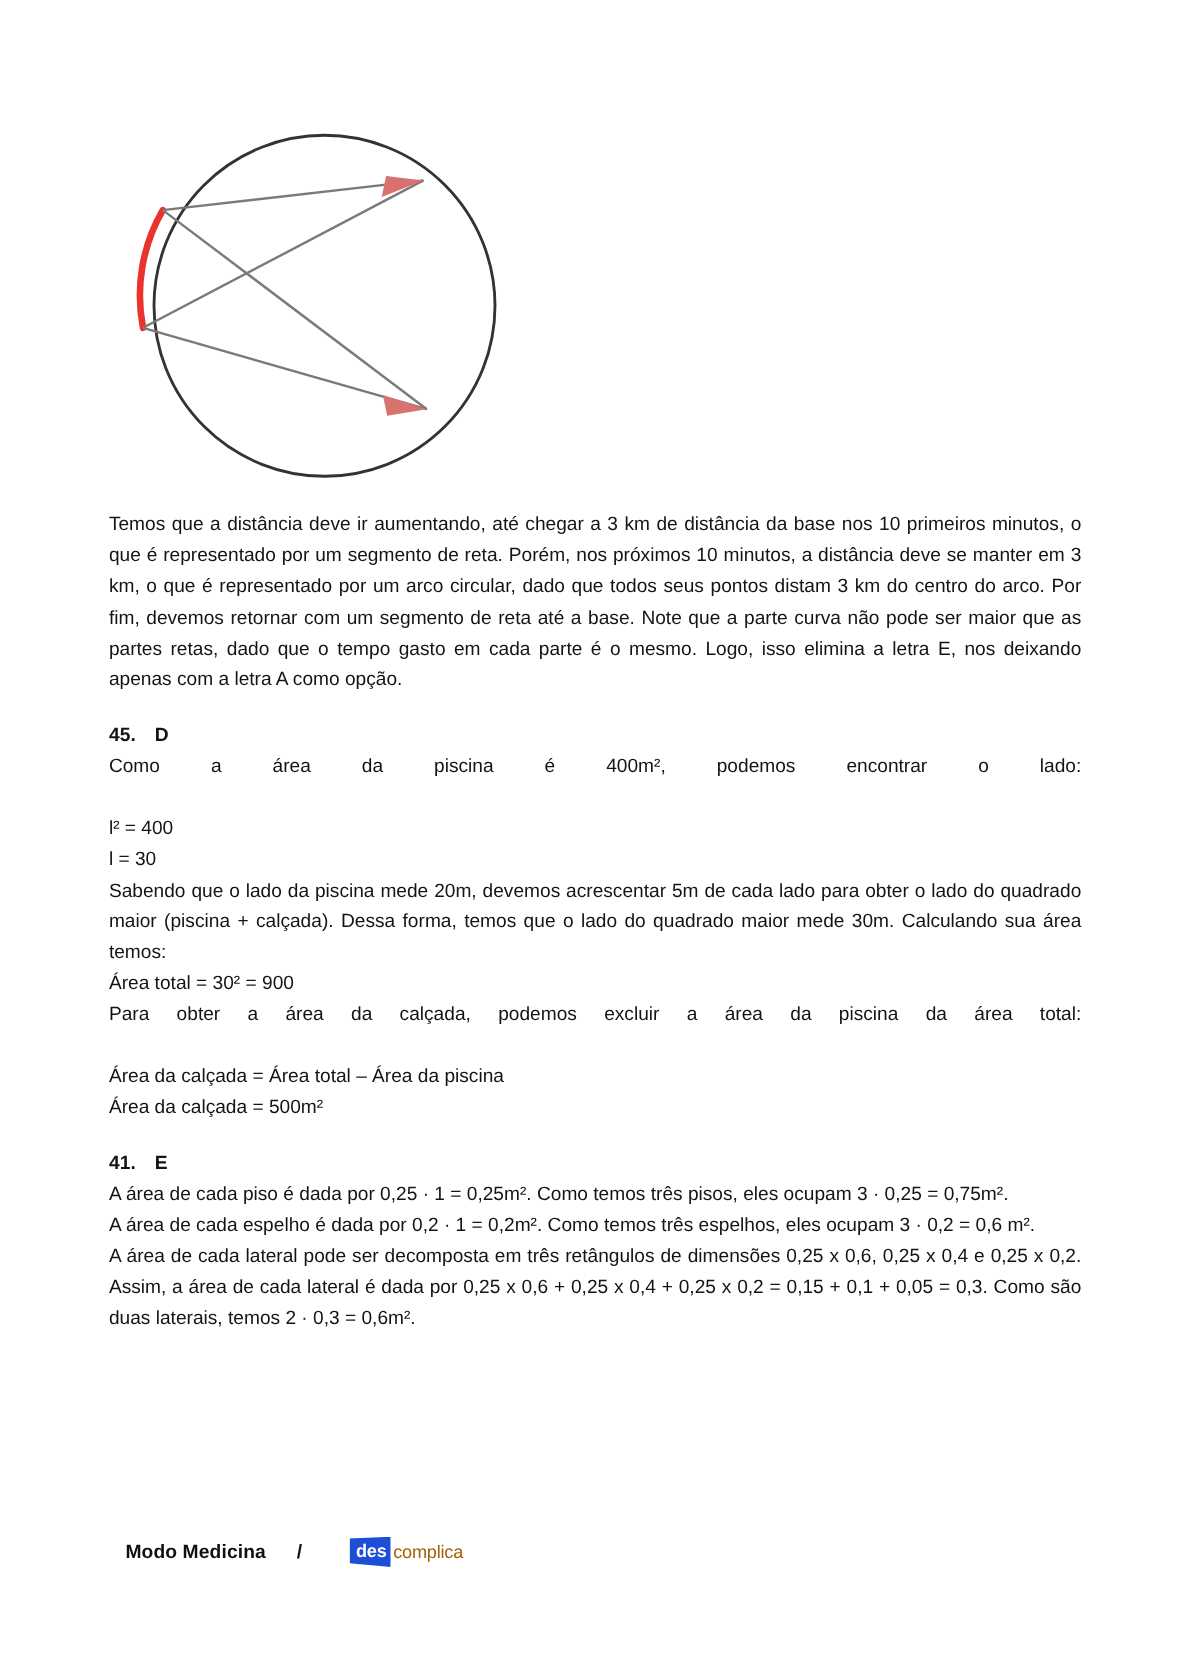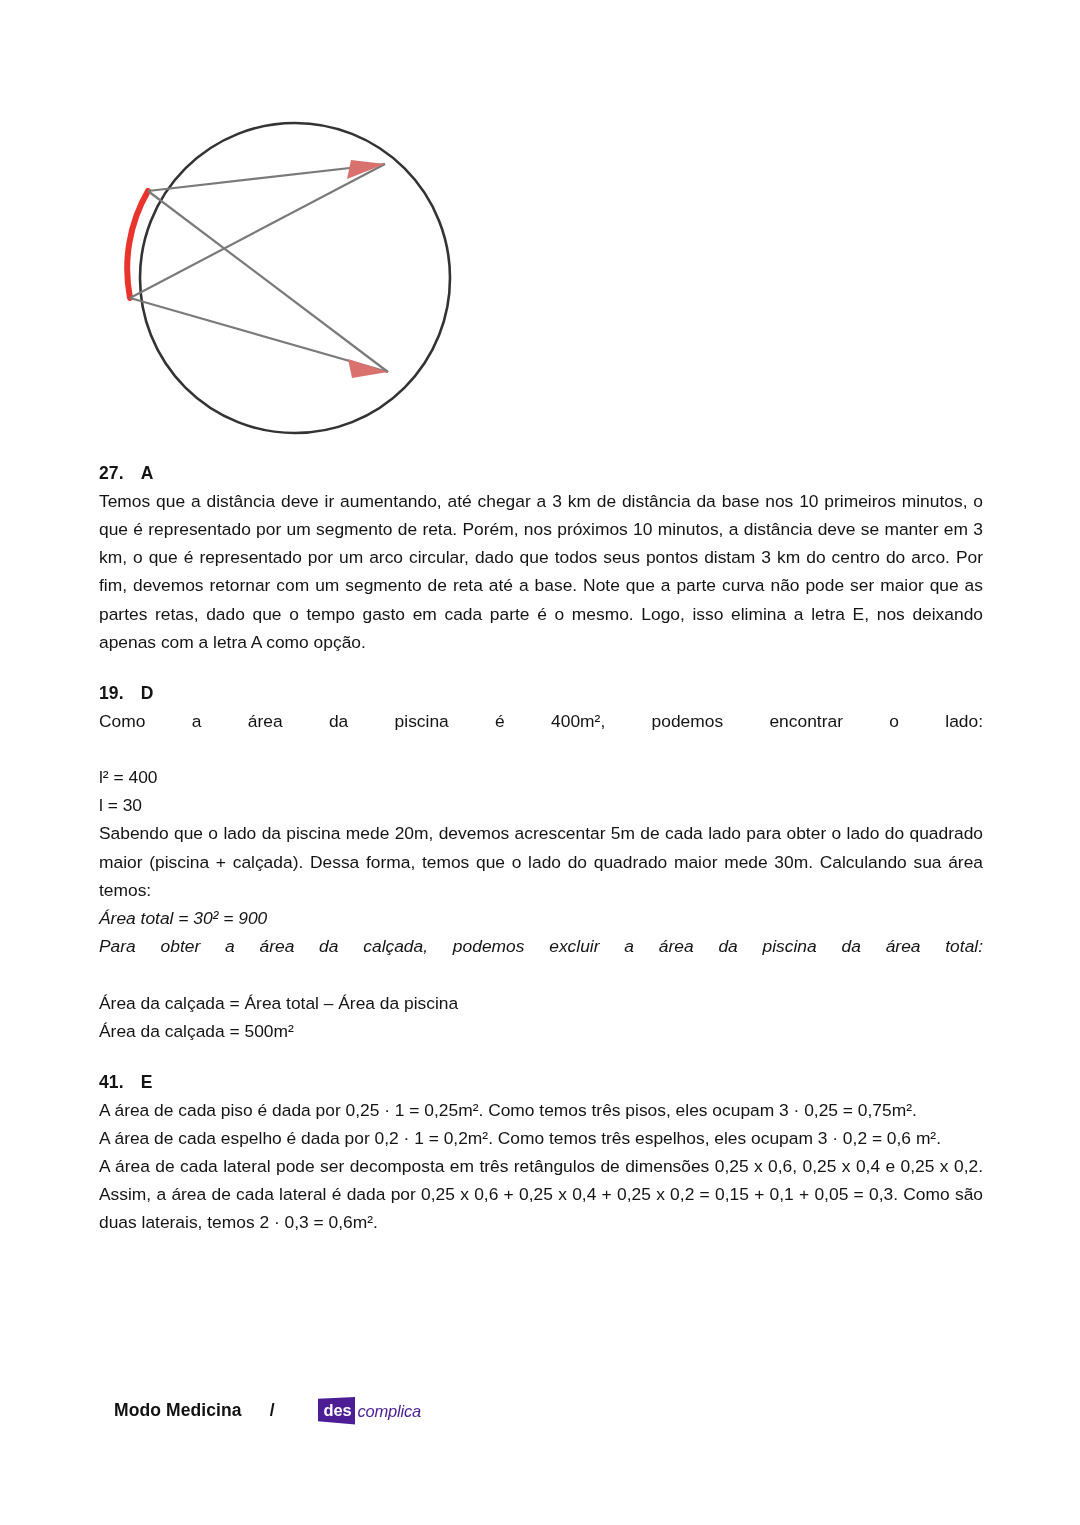--- a/index.html
+++ b/index.html
@@ -63,21 +63,21 @@
   }
   p.body-text.last-justify::after {
     content: "";
     display: inline-block;
     width: 100%;
   }
 
   .block-27 { margin-bottom: 26px; }
   .block-28 { margin-bottom: 26px; }
 
-  .spaced-para { margin-top: 20px; font-style: italic; }
+  .spaced-para { margin-top: 20px; }
   .para-gap { margin-top: 19px; }
 
   
   .footer {
     position: absolute;
     left: 114px;
     top: 1397px;
     display: flex;
     align-items: center;
     gap: 15px;
@@ -94,36 +94,35 @@
     color: #111111;
     margin-left: 13px;
   }
   .logo {
     display: flex;
     align-items: center;
     margin-left: 28px;
   }
   .logo-badge {
     position: relative;
-    background: #4c1d95;
+    background: #1d4ed8;
     color: #ffffff;
     font-weight: bold;
     font-size: 16.5px;
     padding: 5px 4px 6px 6px;
     line-height: 1;
     clip-path: polygon(0% 6%, 100% 0%, 100% 100%, 0% 88%);
     letter-spacing: -0.2px;
   }
   .logo-word {
     font-size: 16.5px;
-    color: #4c1d95;
+    color: #a16207;
     line-height: 1;
     letter-spacing: -0.2px;
     margin-left: 2px;
-    font-style: italic;
   }
 </style>
 </head>
 <body>
 
 <div class="page">
 
   <div class="figure-wrap">
     <svg width="380" height="360" viewBox="0 0 380 360">
 
@@ -141,29 +140,26 @@
 
       <polygon points="286,69 248,84 252,65" fill="#D9726E"></polygon>
 
       <polygon points="289,277 249,264 253,283" fill="#D9726E"></polygon>
     </svg>
   </div>
 
   <div class="content">
 
     <section class="block-27">
-      <div class="answer-head">
-        <span class="num">27.</span><span class="letter">A</span>
-      </div>
       <p class="body-text">Temos que a distância deve ir aumentando, até chegar a 3 km de distância da base nos 10 primeiros minutos, o que é representado por um segmento de reta. Porém, nos próximos 10 minutos, a distância deve se manter em 3 km, o que é representado por um arco circular, dado que todos seus pontos distam 3 km do centro do arco. Por fim, devemos retornar com um segmento de reta até a base. Note que a parte curva não pode ser maior que as partes retas, dado que o tempo gasto em cada parte é o mesmo. Logo, isso elimina a letra E, nos deixando apenas com a letra A como opção.</p>
     </section>
 
     <section class="block-28">
       <div class="answer-head">
-        <span class="num">19.</span><span class="letter">D</span>
+        <span class="num">45.</span><span class="letter">D</span>
       </div>
 
       <p class="body-text last-justify">Como a área da piscina é 400m², podemos encontrar o lado:</p>
 
       <div class="body-line">l² = 400</div>
       <div class="body-line">l = 30</div>
 
       <p class="body-text">Sabendo que o lado da piscina mede 20m, devemos acrescentar 5m de cada lado para obter o lado do quadrado maior (piscina + calçada). Dessa forma, temos que o lado do quadrado maior mede 30m. Calculando sua área temos:</p>
 
       <div class="body-line spaced-para">Área total = 30² = 900</div>

